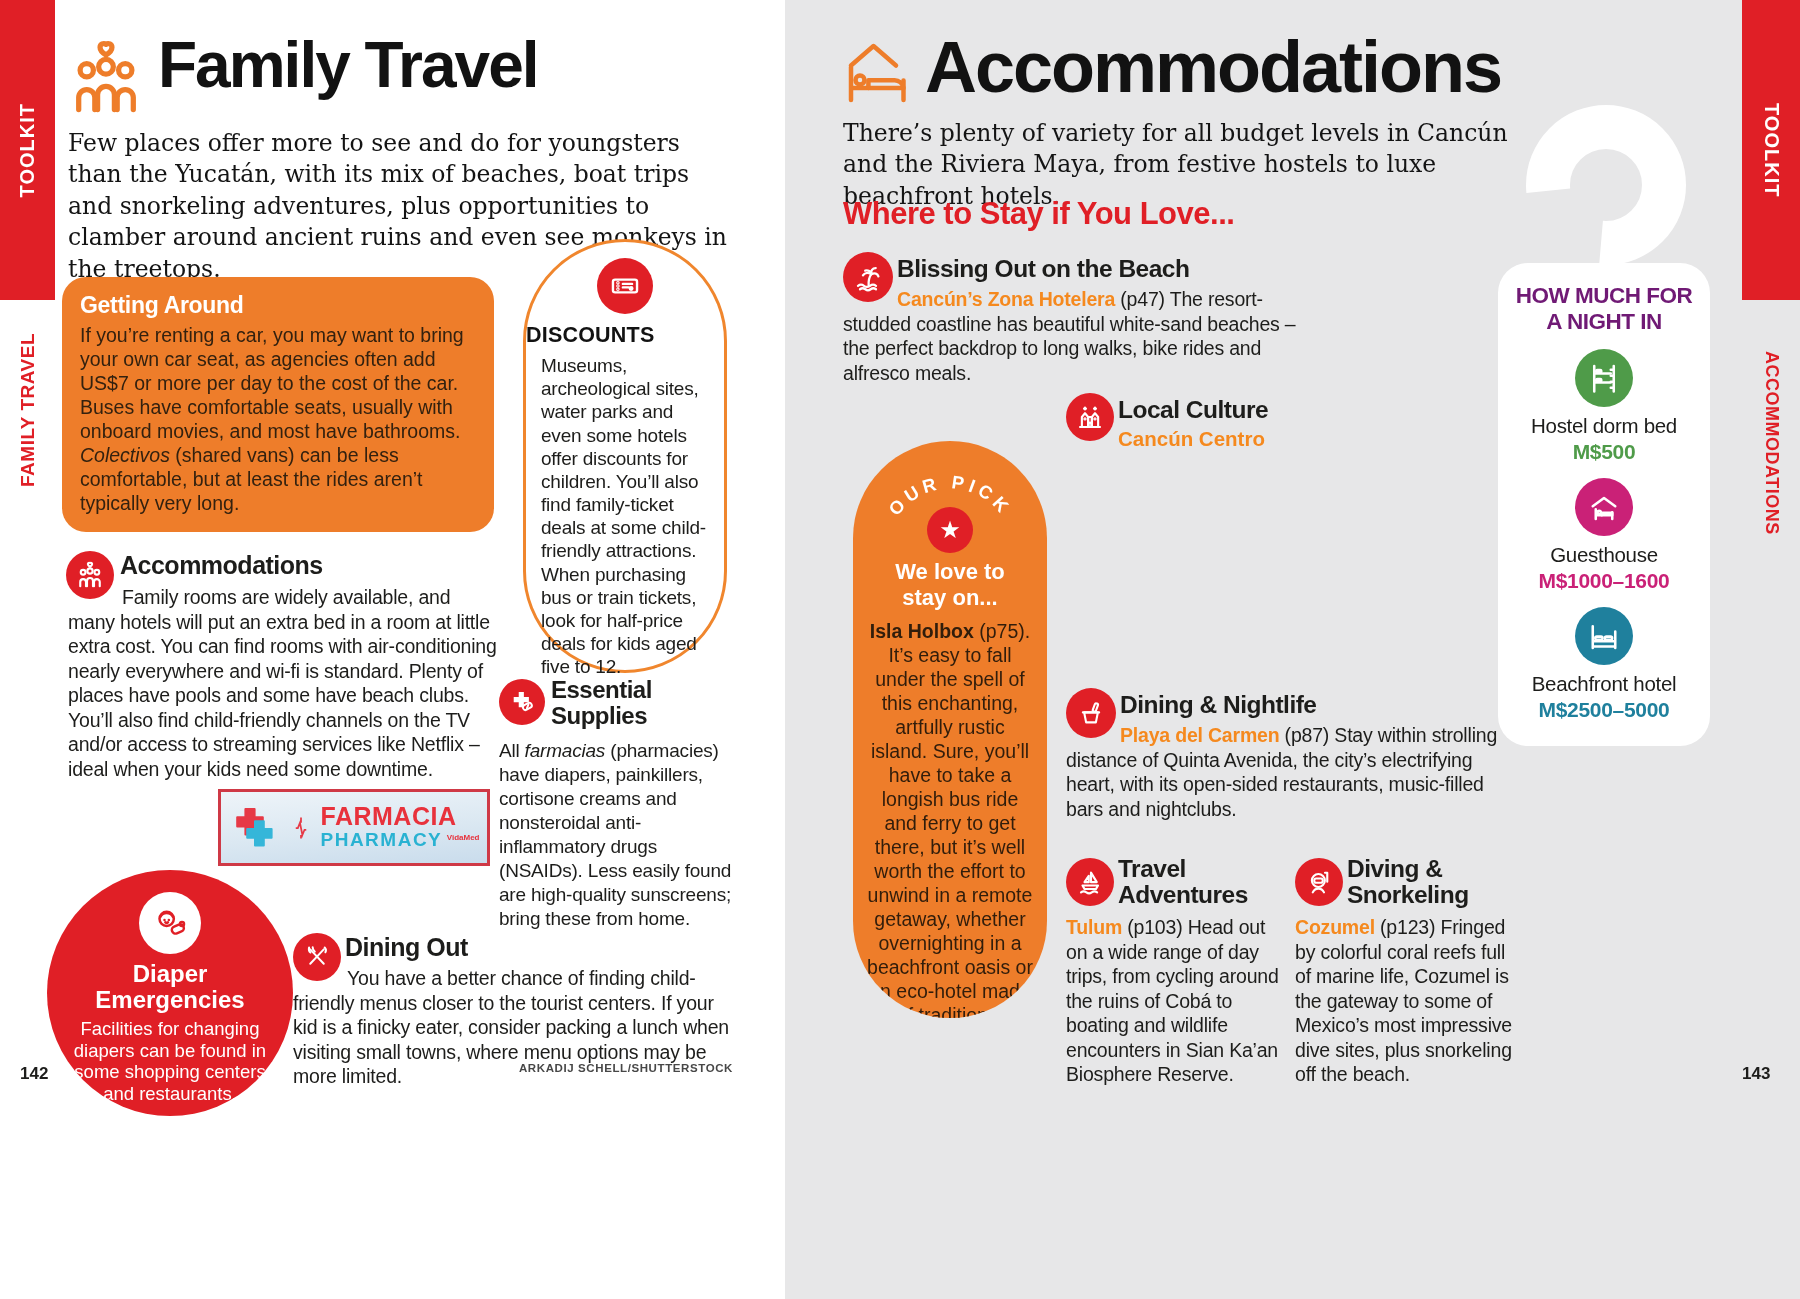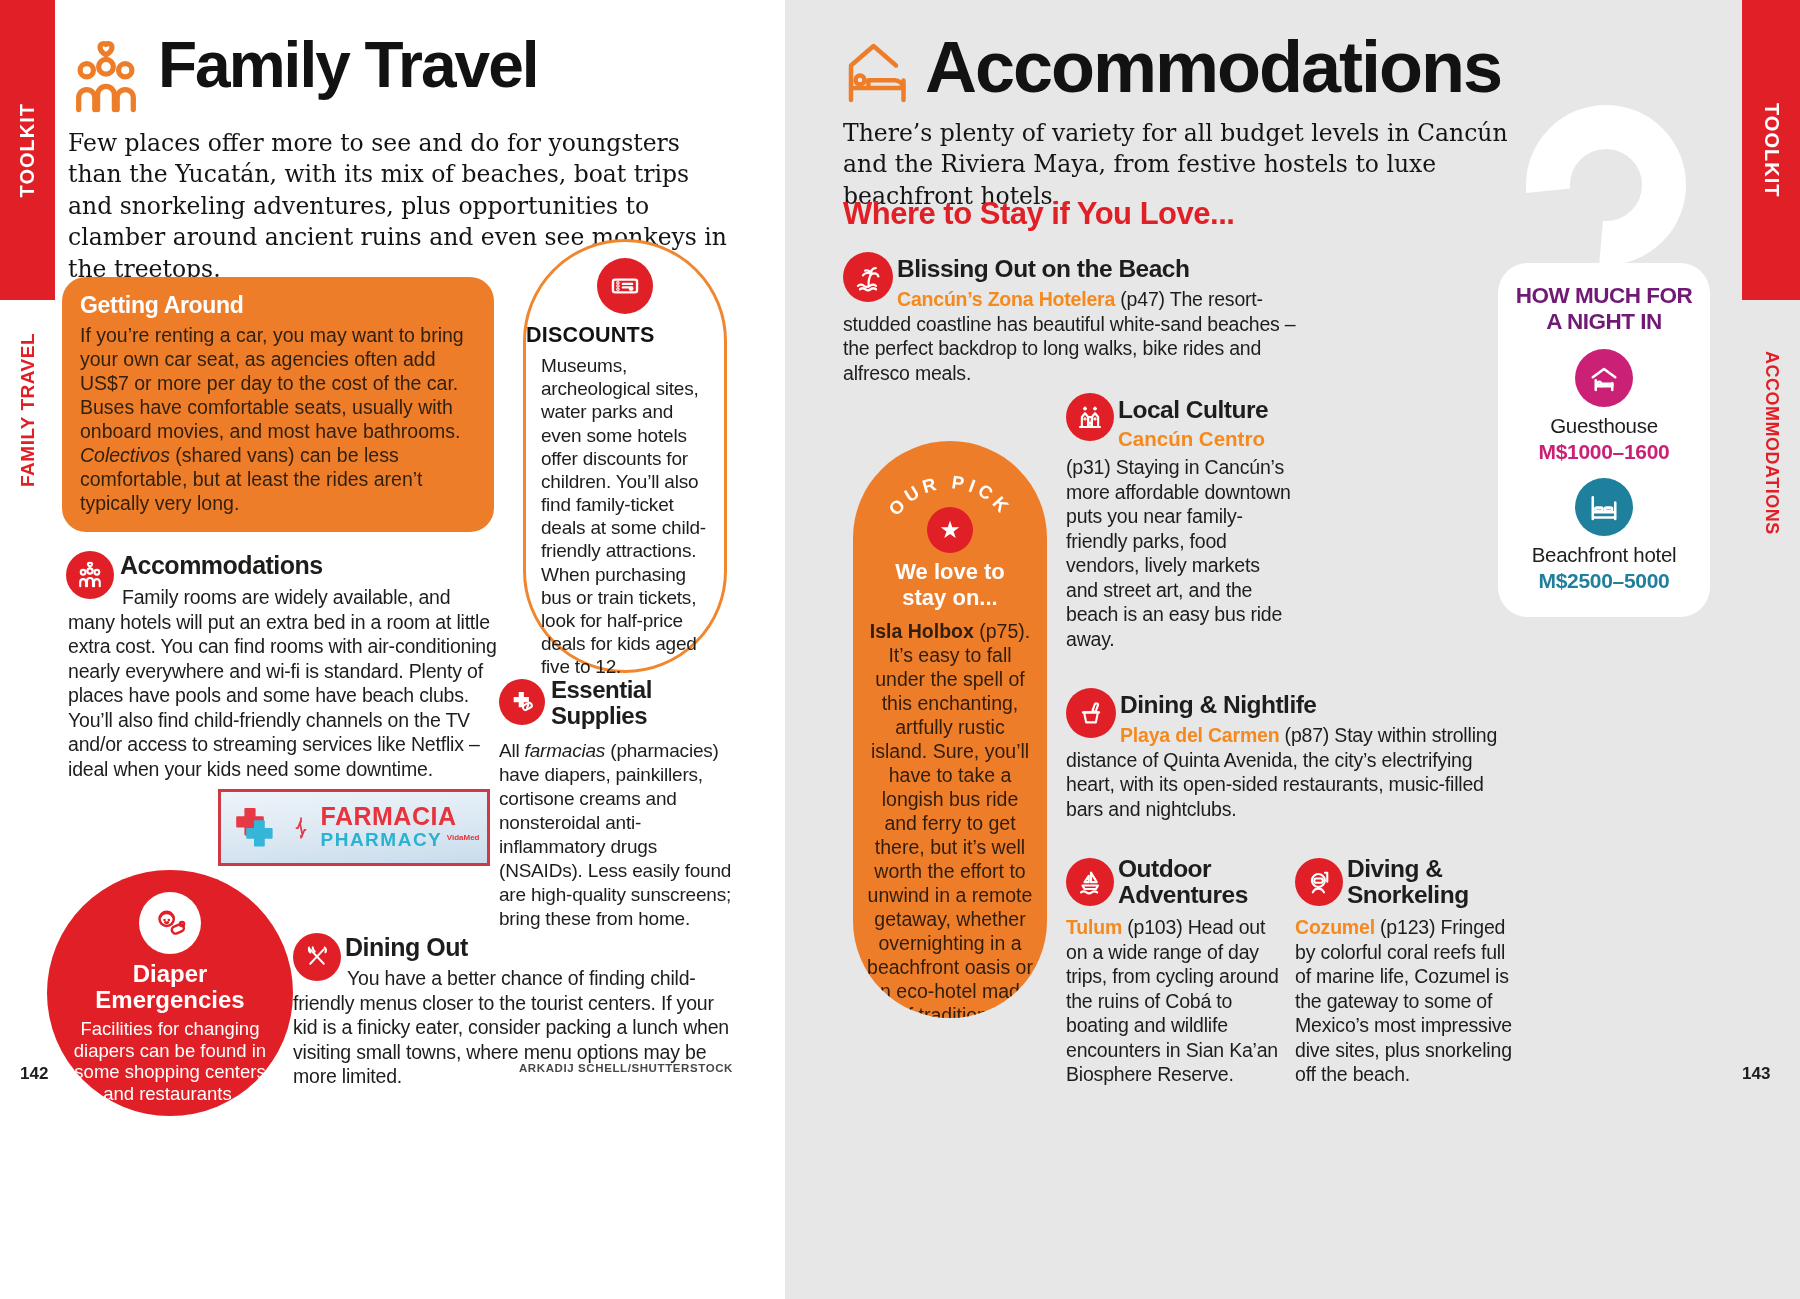--- a/index.html
+++ b/index.html
@@ -173,20 +173,32 @@
   <div class="abs" style="left:1498px;top:95px;width:212px">
     <svg width="212" height="172" viewBox="0 0 212 172" style="display:block">
       <circle cx="108" cy="90" r="58" fill="none" stroke="#fff" stroke-width="44" stroke-dasharray="96 80 188"></circle>
     </svg>
     <div class="hanger-card" style="margin-top:-4px">
       <div class="hc-title two-line">
         <span>HOW MUCH FOR</span>
         <span>A NIGHT IN</span>
       </div>
       <div class="hc-item">
+        <div class="circ" style="background: rgb(79, 155, 73);">
+          <svg width="36" height="36" viewBox="0 0 24 24">
+            <path d="M5.5 4v17M5.5 9h11M5.5 15h11"></path>
+            <rect x="6.8" y="6.6" width="3.4" height="1.8" rx=".7"></rect>
+            <rect x="6.8" y="12.6" width="3.4" height="1.8" rx=".7"></rect>
+            <path d="M18.5 4v17M16.5 6.5h2M16.5 10.5h2M16.5 14.5h2M16.5 18.5h2"></path>
+          </svg>
+        </div>
+        <div class="lbl">Hostel dorm bed</div>
+        <div class="prc" style="color: rgb(79, 155, 73);">M$500</div>
+      </div>
+      <div class="hc-item">
         <div class="circ" style="background: rgb(202, 33, 119);">
           <svg width="36" height="36" viewBox="0 0 24 24">
             <path d="M4.5 11.5L12 6l7.5 5.5"></path>
             <path d="M6.5 13.5V20M6.5 17.5h11M17.5 15.5V20"></path>
             <circle cx="8.8" cy="15.6" r="1.1"></circle>
             <path d="M10.5 17.5v-1.6h7v1.6"></path>
           </svg>
         </div>
         <div class="lbl">Guesthouse</div>
         <div class="prc" style="color: rgb(202, 33, 119);">M$1000–1600</div>
@@ -242,21 +254,20 @@
       <path d="M8 6V4.5M7.2 5.3h1.6M16 6V4.5M15.2 5.3h1.6"></path>
       <path d="M10.5 20v-8h3v8"></path>
       <path d="M10.9 20v-2.4a1.1 1.1 0 0 1 2.2 0V20"></path>
       <circle cx="8" cy="13.5" r=".5"></circle>
         <circle cx="16" cy="13.5" r=".5"></circle>
       <path d="M4 20h16"></path>
     </svg>
   </div>
   <div class="abs h-sec" style="left:1118px;top:396px">Local Culture</div>
   <div class="abs lnk" style="left:1118px;top:427px;font-size:20.5px">Cancún Centro</div>
-  <div class="abs bd" style="left:1066px;top:455px;width:230px">(p31) Staying in Cancún’s more affordable downtown puts you near family-friendly parks, food vendors, lively markets and street art, and the beach is an easy bus ride away.</div>
 
   <div class="abs pick" style="left:853px;top:441px;width:194px;height:577px">
     <svg width="194" height="96" viewBox="0 0 194 110" style="display:block">
       <defs>
           <path id="arcp" d="M28 106 A 72 72 0 0 1 166 106"></path>
         </defs>
       <text fill="#fff" font-family="Liberation Sans, sans-serif" font-size="21" font-weight="700" letter-spacing="5">
         <textPath href="#arcp" startOffset="50%" text-anchor="middle">OUR PICK</textPath>
       </text>
     </svg>
@@ -279,21 +290,21 @@
 
   <div class="abs icn" style="left:1066px;top:858px;width:48px;height:48px">
     <svg width="30" height="30" viewBox="0 0 24 24">
       <path d="M12.8 4.5l4.6 7.6h-4.6z"></path>
       <path d="M11 7l-3.4 5.1H11z"></path>
       <path d="M6 14.8h12.4l-1.6 2.8H7.6z"></path>
       <path d="M4.8 20.3c1.4-1 2.9-1 4.3 0s2.9 1 4.3 0 2.9-1 4.3 0"></path>
     </svg>
   </div>
   <div class="abs h-sec two-line" style="left:1118px;top:856px;line-height:1.08">
-    <span>Outdoor</span>
+    <span>Travel</span>
     <span>Adventures</span>
   </div>
   <div class="abs bd" style="left:1066px;top:915px;width:224px"><span class="lnk">Tulum</span><span> (p103) Head out on a wide range of day trips, from cycling around the ruins of Cobá to boating and wildlife encounters in Sian Ka’an Biosphere Reserve.</span></div>
 
   <div class="abs icn" style="left:1295px;top:858px;width:48px;height:48px">
     <svg width="30" height="30" viewBox="0 0 24 24">
       <circle cx="11.5" cy="10.8" r="5.2"></circle>
       <rect x="8.2" y="9.2" width="6.8" height="3.4" rx="1.5"></rect>
       <path d="M18.6 4.6v7.2M16.8 4.6h1.8"></path>
       <path d="M7 20.3c1-2 2.6-3 4.5-3s3.5 1 4.5 3"></path>

